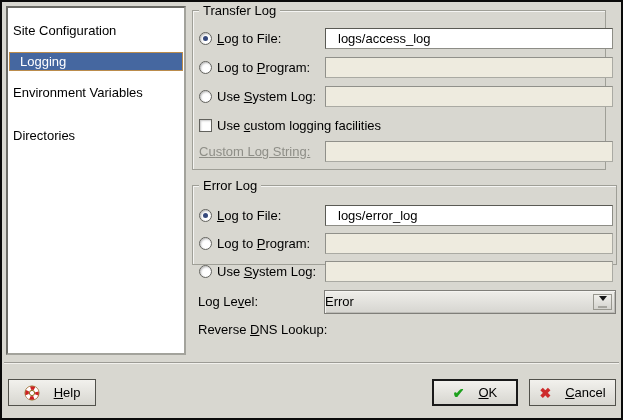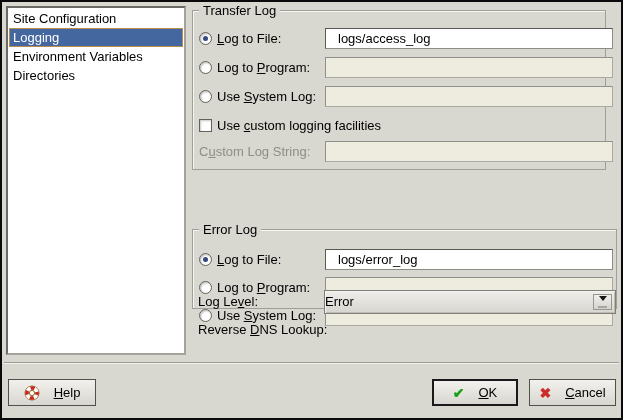--- a/index.html
+++ b/index.html
@@ -9,24 +9,24 @@
     font-size:13px; color:#000; overflow:hidden;
   }
 
   
   .listbox {
     position:absolute; left:4px; top:4px; width:180px; height:349px;
     background:#ffffff; box-sizing:border-box;
     border:2px solid; border-color:#6b6b66 #a3a39c #a3a39c #6b6b66;
     padding:1px 1px;
   }
-  .list-row { height:19px; line-height:19px; padding:0 4px; white-space:nowrap; overflow:hidden; }
+  .list-row { height:19px; line-height:19px; padding:12px 4px; white-space:nowrap; overflow:hidden; }
   .list-row.selected {
     background:#4567a0; color:#fff;
-    border:1px solid #bb8c4c; height:17px; line-height:17px; padding:0 3px;
+    border:1px solid #bb8c4c; height:17px; line-height:17px; padding:0 10px;
   }
 
   
   .frame {
     position:absolute; box-sizing:border-box;
     border:1px solid #9f9f97;
     box-shadow: inset 1px 1px 0 rgba(255,255,255,.75);
   }
   .frame-title {
     position:absolute; top:-8px; left:6px; background:#d8d7d0;
@@ -50,21 +50,21 @@
   .radio.checked::after {
     content:""; position:absolute; left:3px; top:3px; width:5px; height:5px;
     border-radius:50%; background:#36497c;
   }
   .checkbox {
     position:absolute; left:6px; width:13px; height:13px;
     background:#fff; border:1px solid #62625d; box-sizing:border-box;
     box-shadow: inset 1px 1px 2px rgba(0,0,0,.22);
   }
   .rowlabel { position:absolute; left:24px; height:21px; line-height:21px; white-space:nowrap; }
-  .rowlabel.at-left { left:6px; }
+  .rowlabel.at-left { left:6px;text-decoration:underline; }
   .mn { text-decoration:underline; }
   .disabled-text { color:#8e8e87; }
 
   .combo {
     position:absolute; box-sizing:border-box; height:24px;
     background:linear-gradient(#efeeea,#d6d5d0);
     border:1px solid #7f7e79;
     box-shadow: inset 1px 1px 0 #f5f4f1, inset -1px -1px 0 #bcbbb6;
   }
   .combo-text { line-height:22px; white-space:nowrap; }
@@ -124,21 +124,21 @@
     <span class="rowlabel" style="top:75px;"><span>Use </span><span class="mn">S</span><span>ystem Log:</span></span>
     <input class="entry disabled" style="top: 75px;">
 
     <span class="checkbox" style="top:108px;"></span>
     <span class="rowlabel" style="top:104px;"><span>Use </span><span class="mn">c</span><span>ustom logging facilities</span></span>
 
     <span class="rowlabel at-left disabled-text" style="top:130px;"><span>C</span><span class="mn">u</span><span>stom Log String:</span></span>
     <input class="entry disabled" style="top: 130px;">
   </div>
 
-  <div class="frame" style="left:190px; top:183px; width:425px; height:80px;margin-top:44px;">
+  <div class="frame" style="left:190px; top:183px; width:425px; height:80px;">
     <span class="frame-title">Error Log</span>
 
     <span class="radio checked" style="top:23px;"></span>
     <span class="rowlabel" style="top:19px;"><span></span><span class="mn">L</span><span>og to File:</span></span>
     <input class="entry" style="top: 19px;" value="logs/error_log">
 
     <span class="radio" style="top:51px;"></span>
     <span class="rowlabel" style="top:47px;"><span>Log to </span><span class="mn">P</span><span>rogram:</span></span>
     <input class="entry disabled" style="top: 47px;">
 

